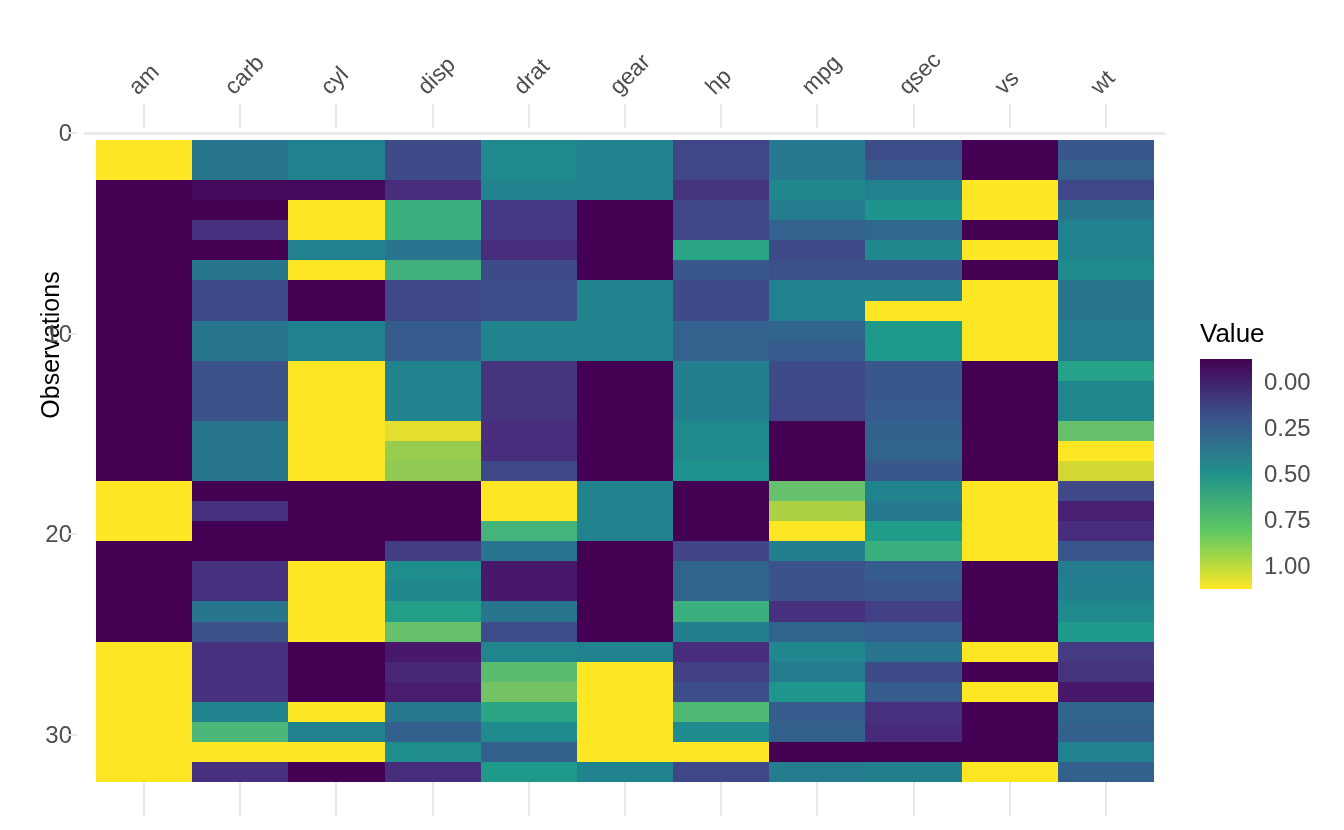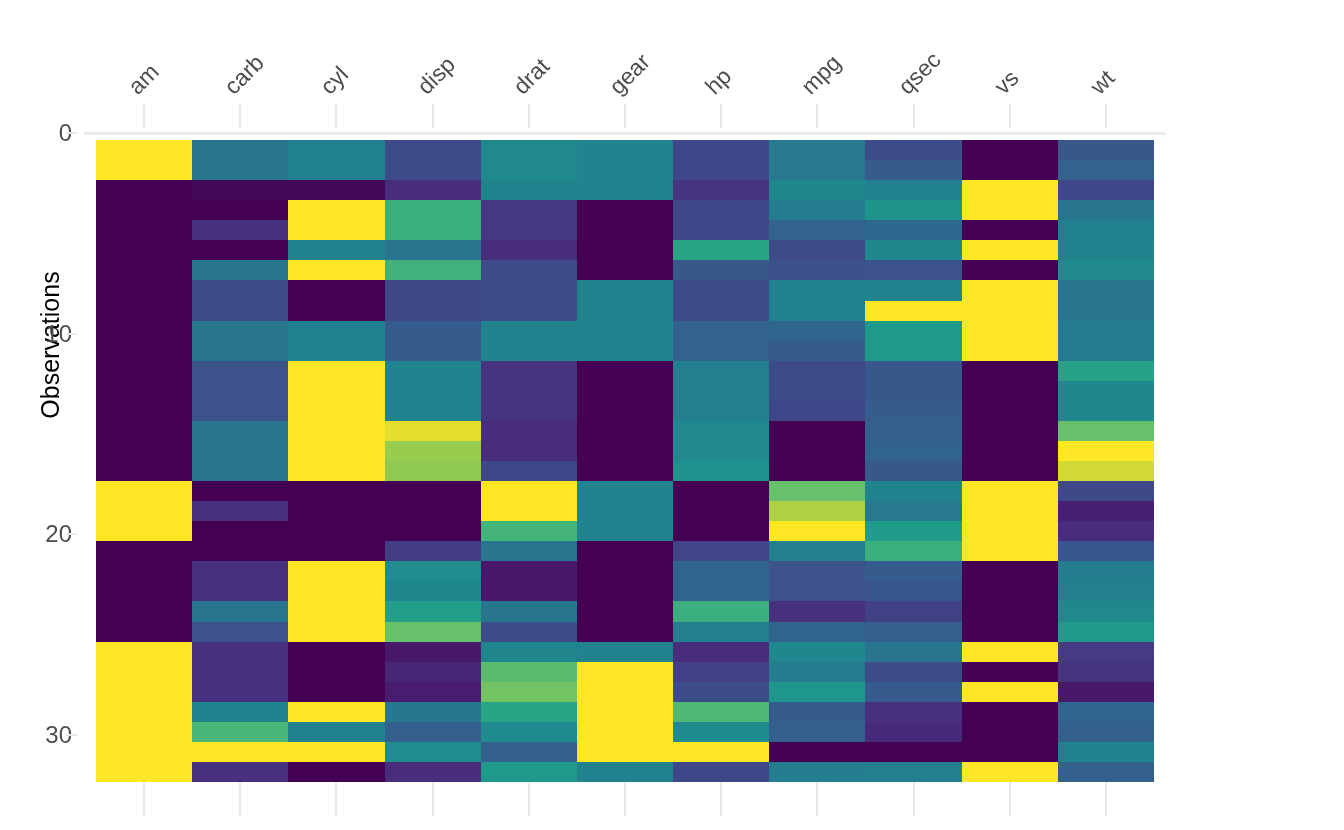--- a/index.html
+++ b/index.html
@@ -514,15 +514,24 @@
       <div class="xbmark" style="left: 527.818px;"></div>
       <div class="xbmark" style="left: 624px;"></div>
       <div class="xbmark" style="left: 720.182px;"></div>
       <div class="xbmark" style="left: 816.364px;"></div>
       <div class="xbmark" style="left: 912.545px;"></div>
       <div class="xbmark" style="left: 1008.73px;"></div>
       <div class="xbmark" style="left: 1104.91px;"></div>
     </div>
 
   <div id="legend">
+    <div id="legend-title">Value</div>
+    <div id="legend-bar-wrap">
+      <div id="legend-bar"></div>
+    <div class="legend-label" style="top: 23px;">0.00</div>
+        <div class="legend-label" style="top: 69px;">0.25</div>
+        <div class="legend-label" style="top: 115px;">0.50</div>
+        <div class="legend-label" style="top: 161px;">0.75</div>
+        <div class="legend-label" style="top: 207px;">1.00</div>
+      </div>
   </div>
 
 </div>
 
 </body></html>

